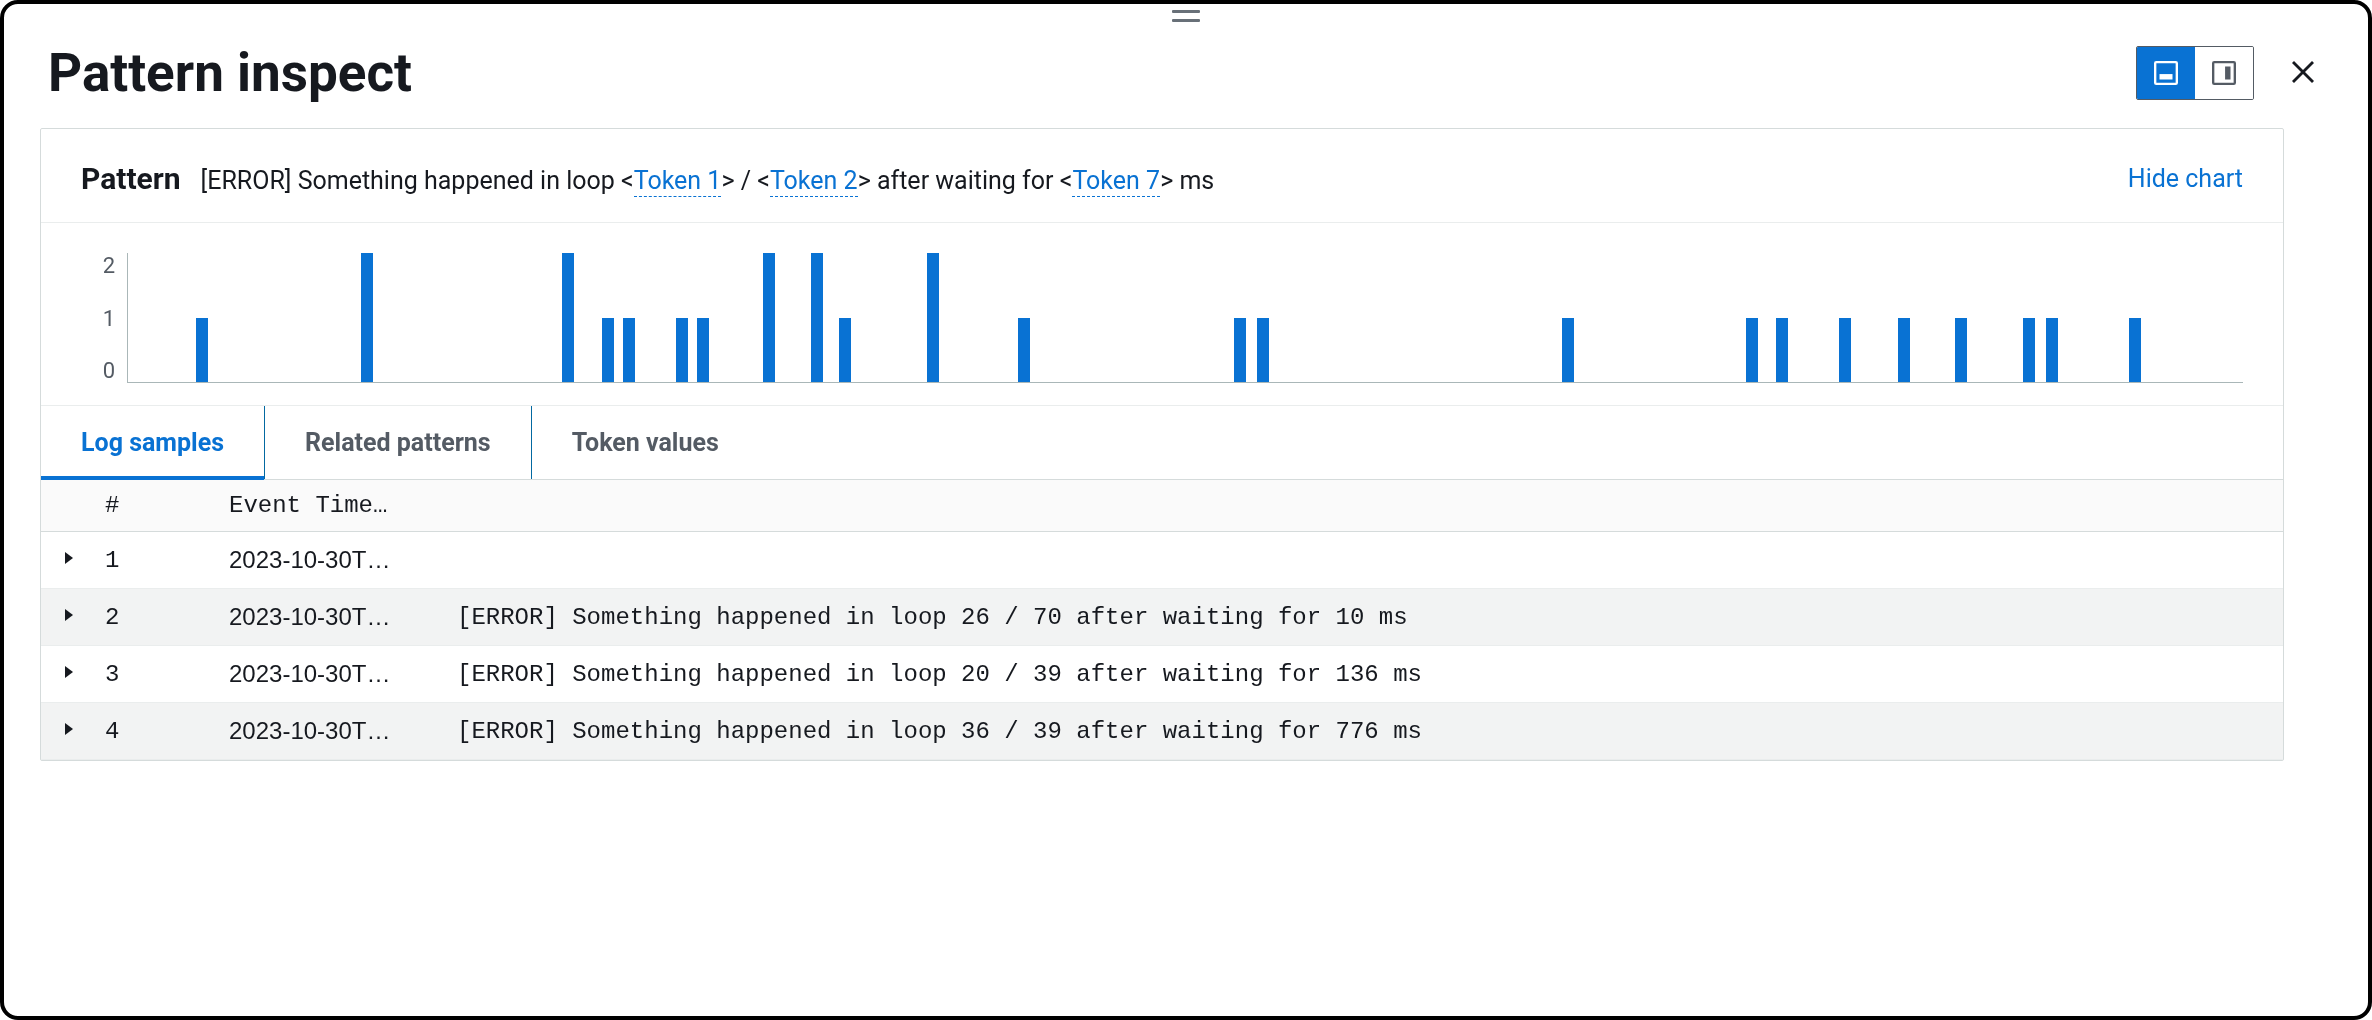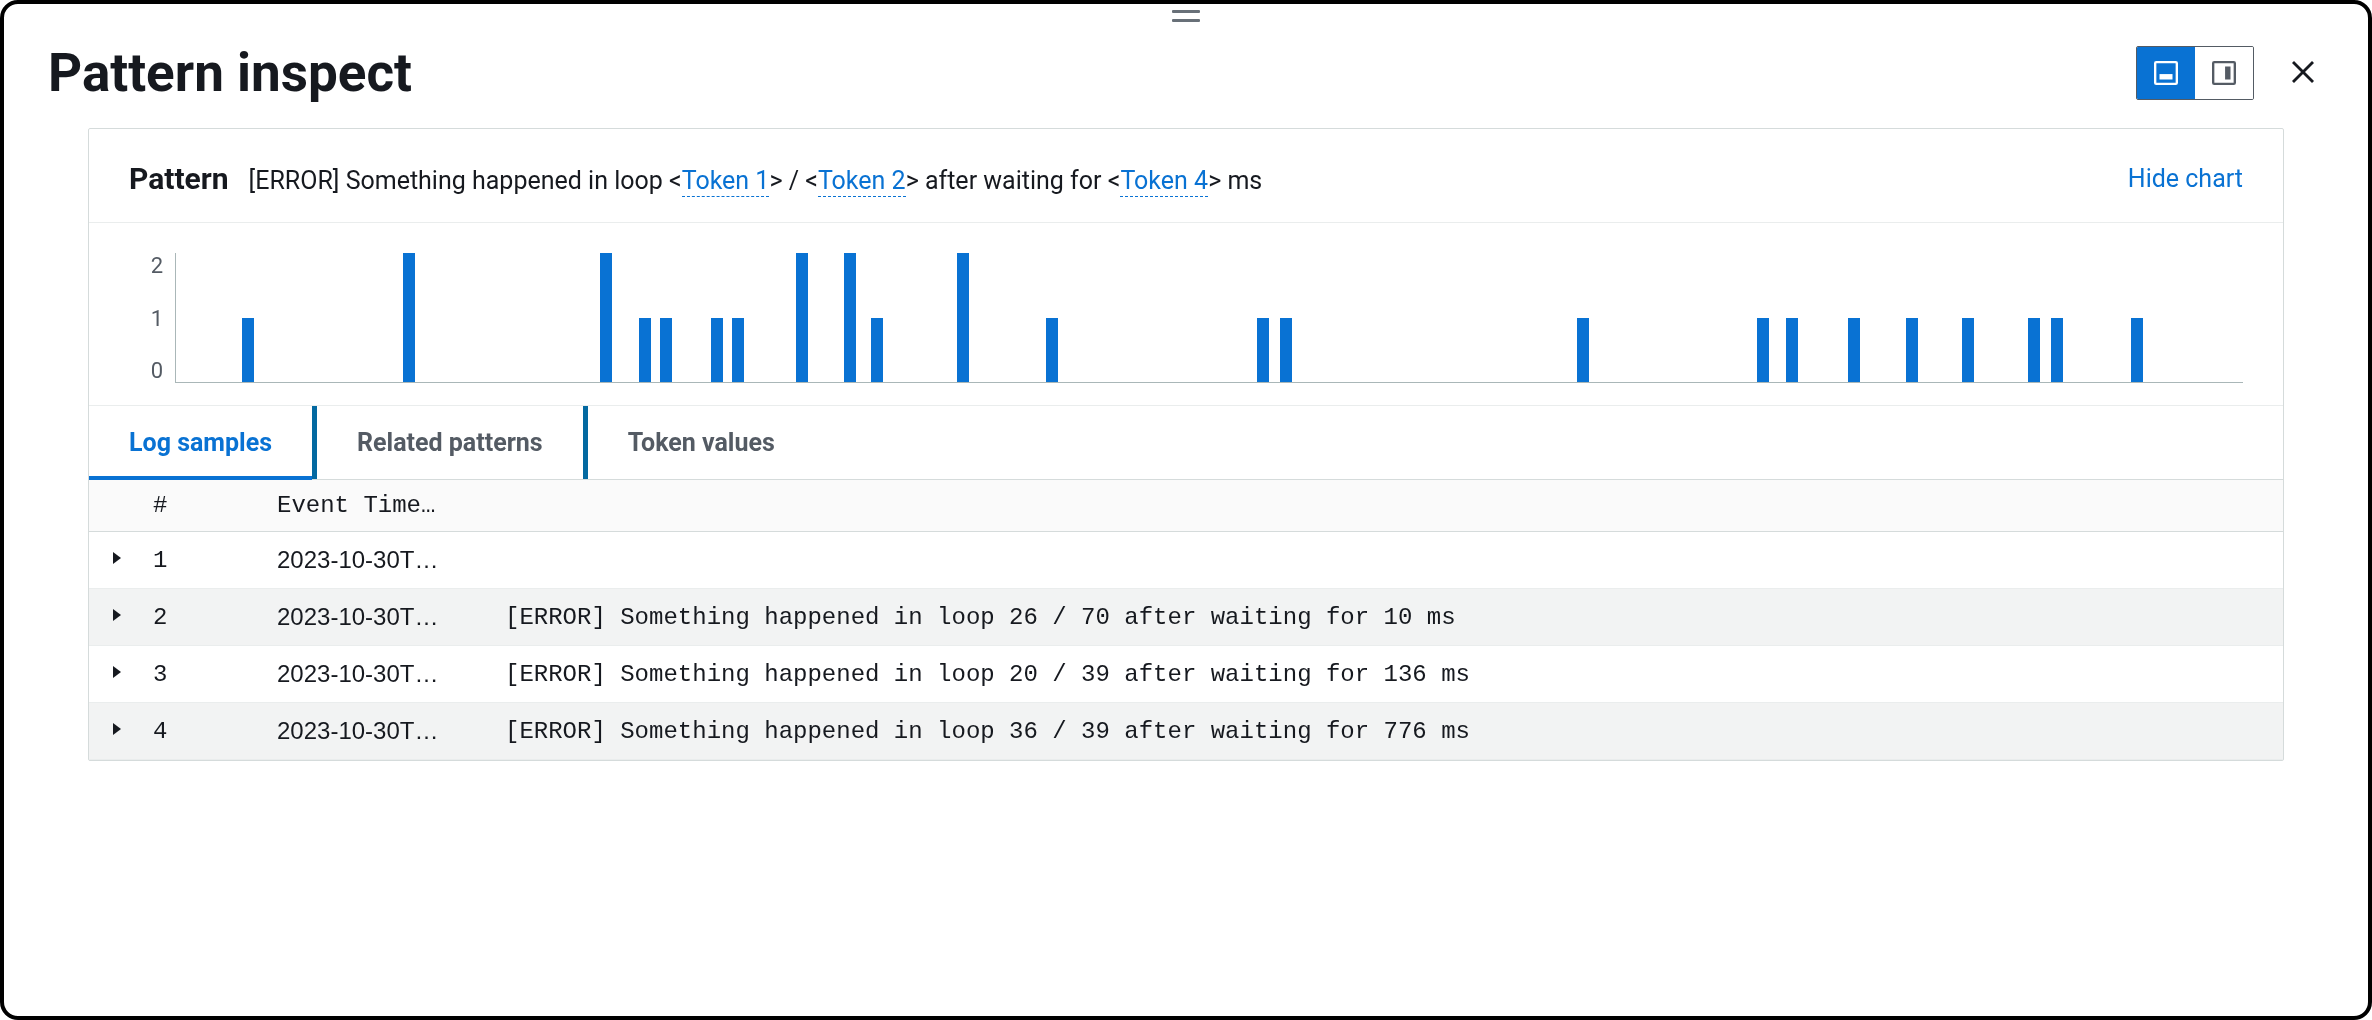--- a/index.html
+++ b/index.html
@@ -54,21 +54,21 @@
 .view-toggle button.active { background: #0972d3; }
 .view-toggle button svg { width: 26px; height: 26px; }
 .close-btn {
   background: none;
   border: none;
   cursor: pointer;
   padding: 6px;
 }
 .close-btn svg { width: 30px; height: 30px; stroke: #16191f; stroke-width: 2.2; fill: none; }
 .panel {
-  margin: 0 84px 20px 84px;
+  margin: 0 84px 20px 36px;
   border: 1px solid #d5dbdb;
   border-radius: 2px;
   background: #fff;
 }
 .pattern-row {
   display: flex;
   align-items: center;
   justify-content: space-between;
   padding: 32px 40px 26px 40px;
   border-bottom: 1px solid #eaeded;
@@ -115,21 +115,21 @@
   display: flex;
   border-bottom: 1px solid #d5dbdb;
 }
 .tab {
   padding: 22px 40px;
   font-size: 25px;
   font-weight: 700;
   color: #545b64;
   cursor: pointer;
   position: relative;
-  border-right: 5px solid #0369a1;
+  border-right: 1px solid #0369a1;
 }
 .tab:last-child { border-right: none; }
 .tab.active { color: #0972d3; }
 .tab.active::after {
   content: ""; position: absolute; left: 0; right: 0; bottom: -1px; height: 4px; background: #0972d3;
 }
 .table-header {
   display: flex;
   padding: 12px 20px;
   border-bottom: 1px solid #d5dbdb;
@@ -186,21 +186,21 @@
     </button>
   </div>
 </div>
 
 <div class="panel">
 
   <div class="pattern-row">
     <div class="pattern-left">
       <span class="pattern-label">Pattern</span>
       <span class="pattern-text">
-        <span>[ERROR] Something happened in loop &lt;</span><span class="token-link">Token 1</span><span>&gt; / &lt;</span><span class="token-link">Token 2</span><span>&gt; after waiting for &lt;</span><span class="token-link">Token 4</span><span>&gt; ms</span>
+        <span>[ERROR] Something happened in loop &lt;</span><span class="token-link">Token 1</span><span>&gt; / &lt;</span><span class="token-link">Token 2</span><span>&gt; after waiting for &lt;</span><span class="token-link">Token 7</span><span>&gt; ms</span>
       </span>
     </div>
     <a class="hide-chart">Hide chart</a>
   </div>
 
   <div class="chart-area">
     <div class="chart-inner">
       <div class="y-axis" id="y-axis">
           <span>2</span>
           <span>1</span>

